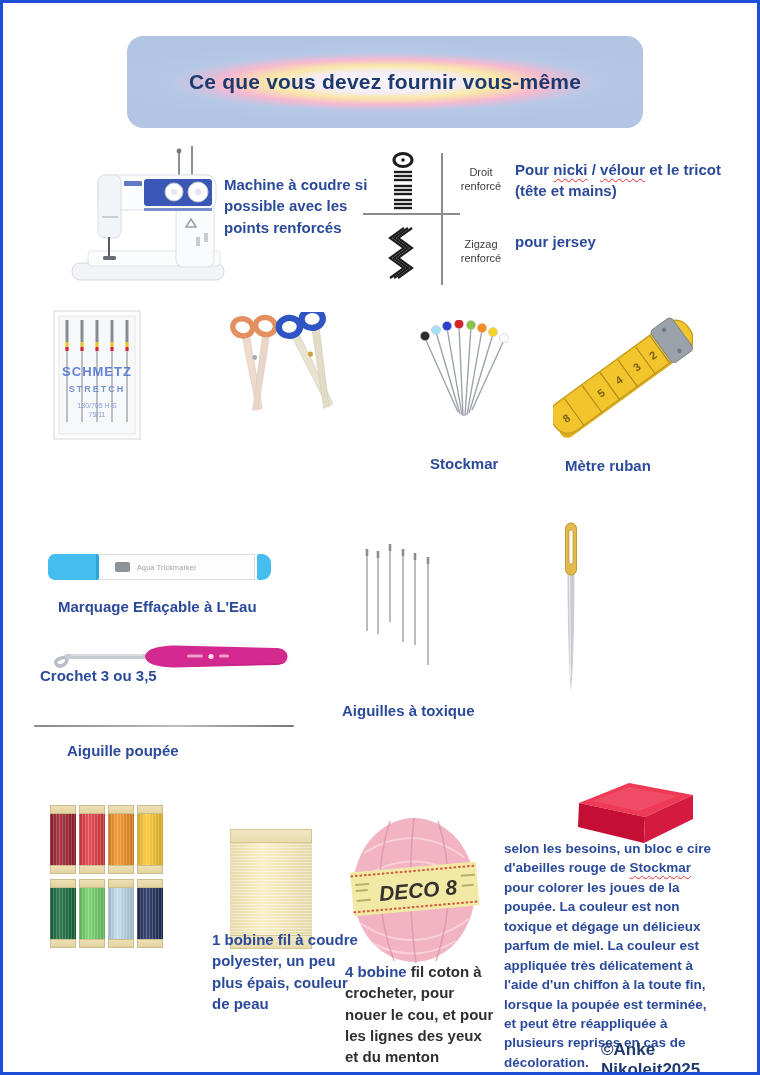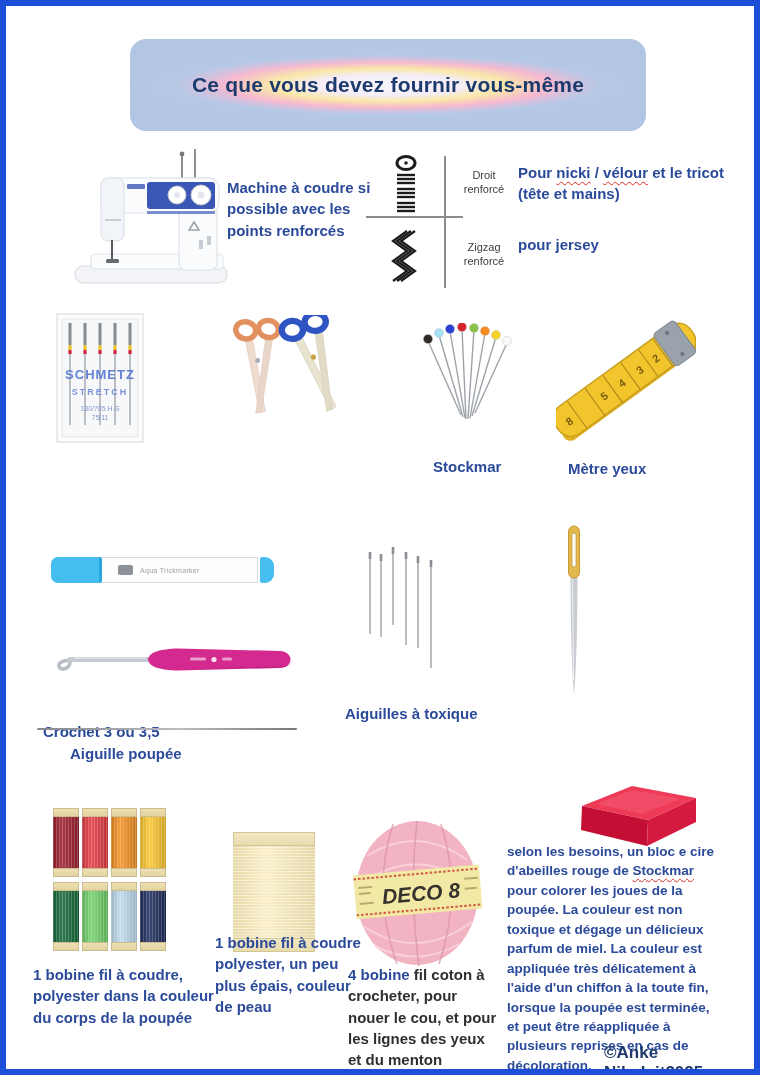--- a/index.html
+++ b/index.html
@@ -1,18 +1,18 @@
 <!DOCTYPE html>
 <html><head>
 <meta charset="utf-8">
 <style>
   html,body{margin:0;padding:0;background:#ffffff;}
   .page{
     position:relative;width:760px;height:1075px;box-sizing:border-box;
-    background:#ffffff;border:6px solid #1d4ed8;overflow:hidden;
+    background:#ffffff;border:3px solid #1d4ed8;overflow:hidden;
     font-family:"Liberation Sans",sans-serif;
   }
   .abs{position:absolute;}
   
   .banner{
     left:124px;top:33px;width:516px;height:92px;border-radius:16px;
     background:radial-gradient(ellipse 56% 44% at 50% 50%,
       #f8f5fc 0%, #f4edf6 26%, #fae8a9 40%, #f6b9d0 56%, #cdc3e0 66%, #b5c9e6 74%, #b2c6e3 100%);
     display:flex;align-items:center;justify-content:center;
   }
@@ -228,42 +228,43 @@
         <text x="87" y="68">3</text>
         <text x="107" y="68">2</text>
       </g>
       <rect x="118" y="43" width="26" height="40" rx="4" fill="#9aa2ab" stroke="#7e868f"></rect>
       <circle cx="131" cy="50" r="2.2" fill="#6f777f"></circle>
       <circle cx="131" cy="76" r="2.2" fill="#6f777f"></circle>
     </g>
   </svg>
 
   <div class="abs cap" style="left:427px;top:450px">Stockmar</div>
-  <div class="abs cap" style="left:562px;top:452px">Mètre yeux</div>
+  <div class="abs cap" style="left:562px;top:452px">Mètre ruban</div>
 
   <div class="abs marker">
     <div class="marker-cap"></div>
     <div class="marker-body">
       <div class="marker-logo"></div>
       <div class="marker-label">Aqua Trickmarker</div>
     </div>
     <div class="marker-tail"></div>
   </div>
+  <div class="abs cap" style="left:55px;top:593px">Marquage Effaçable à L'Eau</div>
 
   <svg class="abs" style="left:36px;top:638px" width="262" height="32" viewBox="0 0 262 32">
     <path d="M30,16 C20,16 14,20 18,24 C22,27 28,23 28,18" fill="none" stroke="#b9bec6" stroke-width="3.5" stroke-linecap="round"></path>
     <line x1="28" y1="15.5" x2="108" y2="15.5" stroke="#c6cad1" stroke-width="5" stroke-linecap="round"></line>
     <line x1="32" y1="14" x2="104" y2="14" stroke="#eceef1" stroke-width="1"></line>
     <path d="M106,15.5 C107,8 118,5 136,4.5 L238,7 C252,8 252,23 238,24 L136,26.5 C118,26 107,23 106,15.5 Z" fill="#d42a8f"></path>
     <path d="M136,24.5 L238,22.5 C246,22 250,20 250,15.5 C250,20.5 246,22.8 238,23.4 Z" fill="#b01e77" opacity=".7"></path>
     <circle cx="172" cy="15.5" r="2.6" fill="#ffffff" opacity=".85"></circle>
     <rect x="148" y="13.5" width="16" height="3" rx="1.5" fill="#ffffff" opacity=".55"></rect>
     <rect x="180" y="13.5" width="10" height="3" rx="1.5" fill="#ffffff" opacity=".55"></rect>
   </svg>
-  <div class="abs cap" style="left:37px;top:715px">Crochet 3 ou 3,5</div>
+  <div class="abs cap" style="left:37px;top:662px">Crochet 3 ou 3,5</div>
 
   <div class="abs doll-needle"></div>
   <div class="abs cap" style="left:64px;top:737px">Aiguille poupée</div>
 
   <svg class="abs" style="left:356px;top:536px" width="85" height="128" viewBox="0 0 85 128">
     <g stroke="#a7abb1" stroke-width="1.6">
       <line x1="8" y1="10" x2="8" y2="92"></line>
       <line x1="19" y1="12" x2="19" y2="95"></line>
       <line x1="31" y1="5" x2="31" y2="83"></line>
       <line x1="44" y1="10" x2="44" y2="103"></line>
@@ -323,21 +324,20 @@
         <div class="spool-cap"></div>
         <div class="spool-body" style="background: rgb(188, 217, 238); fill: rgb(188, 217, 238);"></div>
         <div class="spool-cap"></div>
       </div>
     <div class="spool">
         <div class="spool-cap"></div>
         <div class="spool-body" style="background: rgb(32, 45, 94); fill: rgb(32, 45, 94);"></div>
         <div class="spool-cap"></div>
       </div>
   </div>
-  <div class="abs cap" style="left:27px;top:958px;width:182px">1 bobine fil à coudre, polyester dans la couleur du corps de la poupée</div>
 
   <div class="abs big-spool">
     <div class="bcap"></div>
     <div class="bbody"></div>
     <div class="bcap"></div>
   </div>
   <div class="abs cap" style="left:209px;top:926px;width:150px">1 bobine fil à coudre polyester, un peu plus épais, couleur de peau</div>
 
   <svg class="abs" style="left:347px;top:812px" width="136" height="152" viewBox="0 0 136 152">
     <ellipse cx="64" cy="75" rx="61" ry="72" fill="#f2b4c3"></ellipse>

